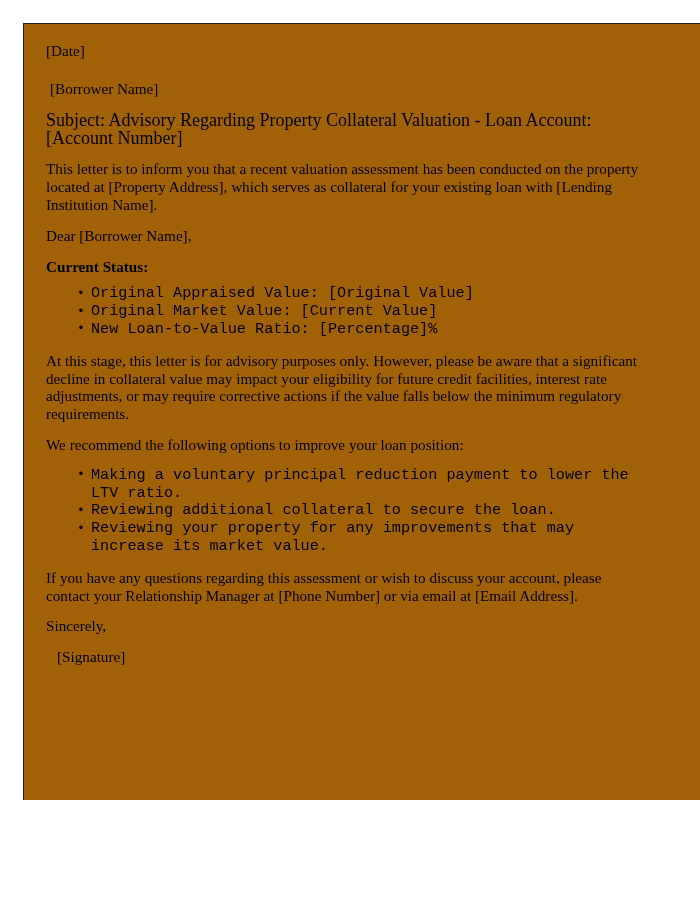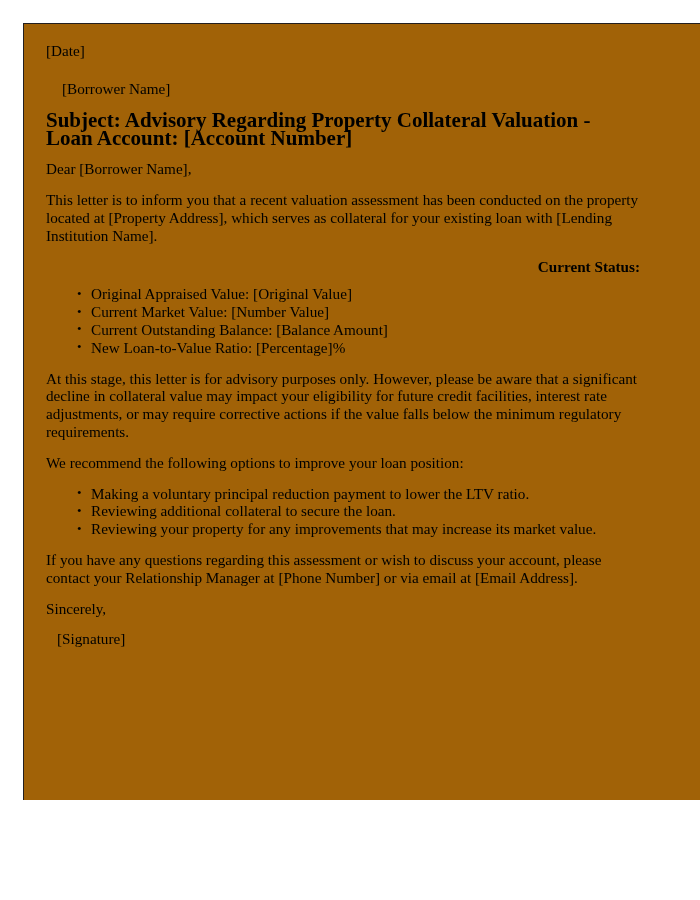--- a/index.html
+++ b/index.html
@@ -45,55 +45,55 @@
     text-align: left;
   }
 
   p.addr-line {
     margin: 0;
     font-size: 15.2px;
     line-height: 17.8px;
   }
 
   .addr-block {
-    margin: 0 0 13px 16px;
+    margin: 0 0 13px 4px;
   }
 
   .date-line {
     margin: 0 0 20px 0;
     font-size: 15.2px;
     line-height: 17.8px;
   }
 
   h2.subject {
     margin: 0 0 13px 0;
-    font-size: 21px;
+    font-size: 18px;
     line-height: 18.4px;
-    font-weight: bold;
+    font-weight: normal;
   }
 
   h3.section-heading {
     margin: 0 0 10px 0;
     font-size: 15.2px;
     line-height: 17.8px;
     font-weight: bold;
-    text-align: right;
   }
 
   ul.bullets {
     margin: 0 0 13px 0;
     padding: 0 0 0 45px;   
     list-style: none;
   }
   ul.bullets li {
     position: relative;
     margin: 0;
     padding: 0;
     font-size: 15.2px;
     line-height: 17.8px;
+    font-family: Liberation Mono, monospace;
   }
   ul.bullets li::before {
     content: "\2022";
     position: absolute;
     left: -14px;
     top: -0.5px;
     font-size: 13px;
     line-height: 17.8px;
   }
 
@@ -117,31 +117,30 @@
   <div class="page-body">
 
     <div class="date-line">[Date]</div>
 
     <div class="addr-block">
       <p class="addr-line">[Borrower Name]</p>
     </div>
 
     <h2 class="subject">Subject: Advisory Regarding Property Collateral Valuation - Loan Account: [Account Number]</h2>
 
+    <p class="para">This letter is to inform you that a recent valuation assessment has been conducted on the property located at [Property Address], which serves as collateral for your existing loan with [Lending Institution Name].</p>
+
     <p class="para">Dear [Borrower Name],</p>
-
-    <p class="para">This letter is to inform you that a recent valuation assessment has been conducted on the property located at [Property Address], which serves as collateral for your existing loan with [Lending Institution Name].</p>
 
 
     <h3 class="section-heading">Current Status:</h3>
 
     <ul class="bullets">
       <li>Original Appraised Value: [Original Value]</li>
-      <li>Current Market Value: [Number Value]</li>
-      <li>Current Outstanding Balance: [Balance Amount]</li>
+      <li>Original Market Value: [Current Value]</li>
       <li>New Loan-to-Value Ratio: [Percentage]%</li>
     </ul>
 
     <p class="para">At this stage, this letter is for advisory purposes only. However, please be aware that a significant decline in collateral value may impact your eligibility for future credit facilities, interest rate adjustments, or may require corrective actions if the value falls below the minimum regulatory requirements.</p>
 
     <p class="para">We recommend the following options to improve your loan position:</p>
 
     <ul class="bullets">
       <li>Making a voluntary principal reduction payment to lower the LTV ratio.</li>
       <li>Reviewing additional collateral to secure the loan.</li>

